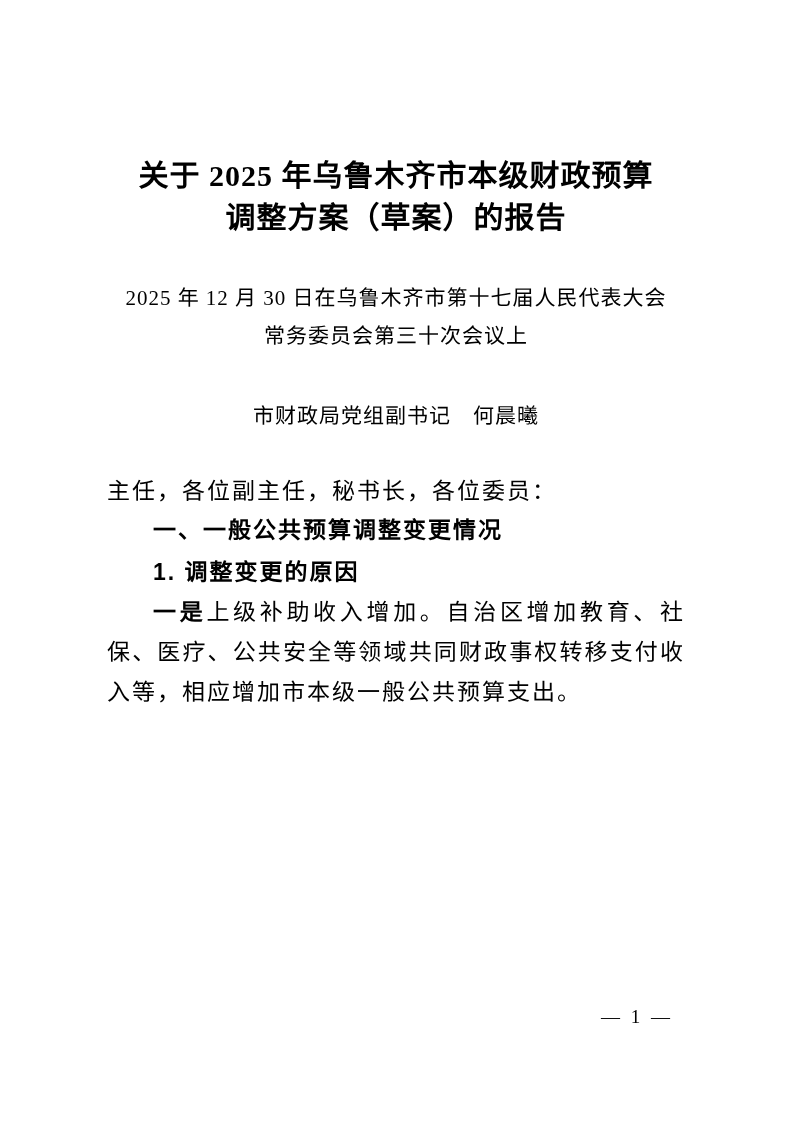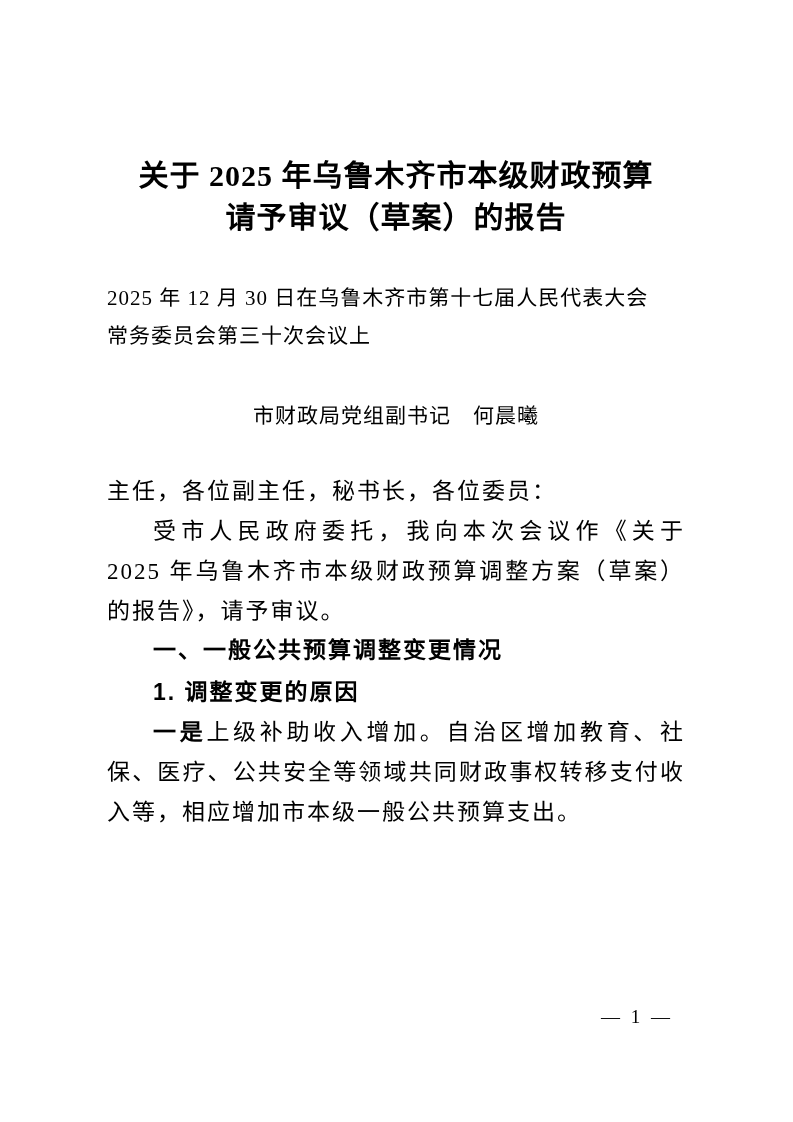--- a/index.html
+++ b/index.html
@@ -26,21 +26,21 @@
     font-weight: 700;
     text-align: center;
     letter-spacing: 1px;
     font-family: "Liberation Serif", serif;
   }
   .title .tline { display: block; }
   .meeting {
     margin-top: 40px;
     font-size: 21px;
     line-height: 38px;
-    text-align: left;
+    text-align: center;
     letter-spacing: 1px;
     font-weight: 400;
   }
   .meeting .mline { display: block; }
   .speaker {
     margin-top: 46px;
     font-size: 21px;
     line-height: 30px;
     text-align: center;
     letter-spacing: 1px;
@@ -98,35 +98,34 @@
     font-family: "Liberation Serif", serif;
   }
 </style>
 </head>
 <body>
 
 <div class="page">
 
   <h1 class="title">
     <span class="tline">关于 2025 年乌鲁木齐市本级财政预算</span>
-    <span class="tline">请予审议（草案）的报告</span>
+    <span class="tline">调整方案（草案）的报告</span>
   </h1>
 
   <div class="meeting">
     <span class="mline">2025 年 12 月 30 日在乌鲁木齐市第十七届人民代表大会</span>
     <span class="mline">常务委员会第三十次会议上</span>
   </div>
 
   <div class="speaker">市财政局党组副书记　何晨曦</div>
 
   <div class="body-text">
 
     <p class="para">主任，各位副主任，秘书长，各位委员：</p>
 
-    <p class="para indent">受市人民政府委托，我向本次会议作《关于 2025 年乌鲁木齐市本级财政预算调整方案（草案）的报告》，请予审议。</p>
 
     <h2 class="h-section">一、一般公共预算调整变更情况</h2>
 
 
     <h4 class="h-point">1. 调整变更的原因</h4>
 
     <p class="para indent"><span class="lead">一是</span><span>上级补助收入增加。自治区增加教育、社保、医疗、公共安全等领域共同财政事权转移支付收入等，相应增加市本级一般公共预算支出。</span></p>
 
 
   </div>

